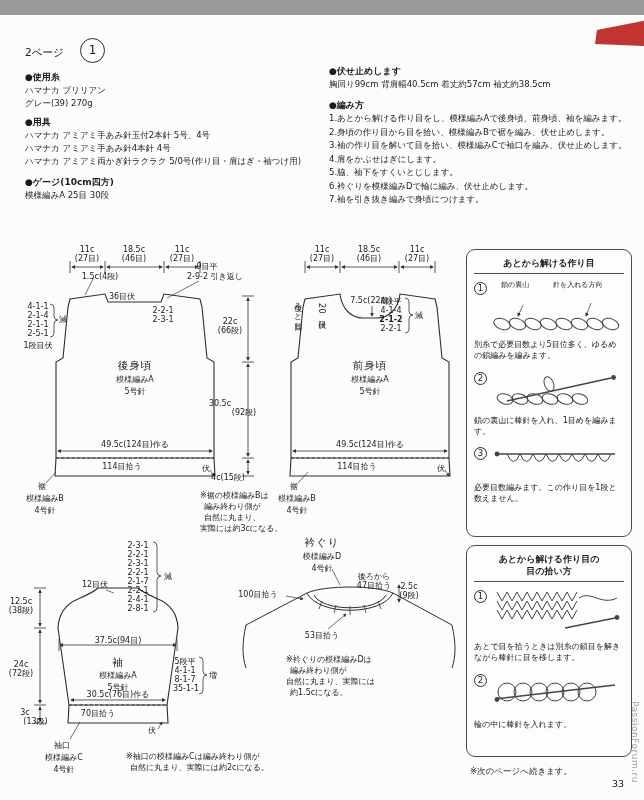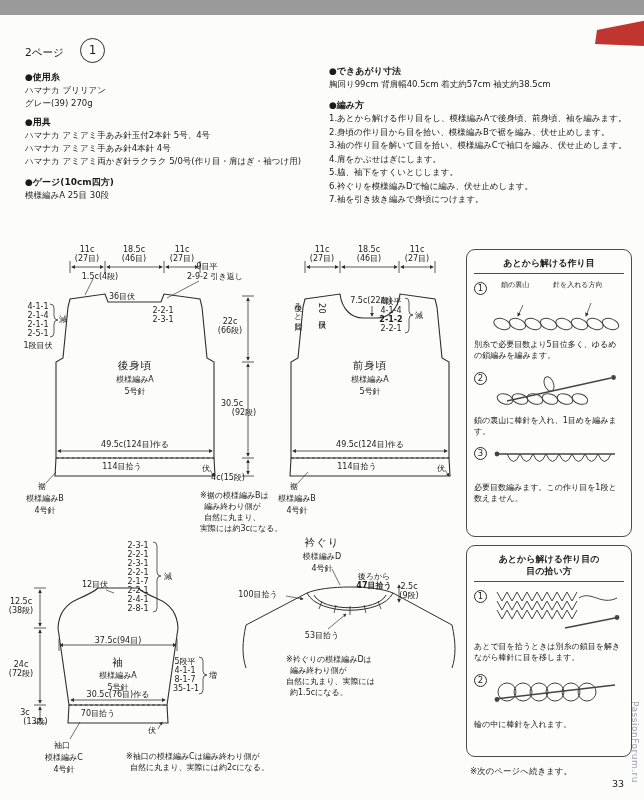--- a/index.html
+++ b/index.html
@@ -130,21 +130,21 @@
   <div>
         <div class="line">ハマナカ アミアミ手あみ針玉付2本針 5号、4号</div>
         <div class="line">ハマナカ アミアミ手あみ針4本針 4号</div>
         <div class="line">ハマナカ アミアミ両かぎ針ラクラク 5/0号(作り目・肩はぎ・袖つけ用)</div>
       </div>
   <div class="sec-title mt8">●ゲージ(10cm四方)</div>
   <div class="line">模様編みA 25目 30段</div>
 </div>
 
 <div class="hdr hdr-right">
-  <div class="sec-title">●できあがり寸法</div>
+  <div class="sec-title">●伏せ止めします</div>
   <div class="line">胸回り99cm 背肩幅40.5cm 着丈約57cm 袖丈約38.5cm</div>
   <div class="sec-title mt8">●編み方</div>
   <div class="steps">
         <div class="line">1.あとから解ける作り目をし、模様編みAで後身頃、前身頃、袖を編みます。</div>
         <div class="line">2.身頃の作り目から目を拾い、模様編みBで裾を編み、伏せ止めします。</div>
         <div class="line">3.袖の作り目を解いて目を拾い、模様編みCで袖口を編み、伏せ止めします。</div>
         <div class="line">4.肩をかぶせはぎにします。</div>
         <div class="line">5.脇、袖下をすくいとじします。</div>
         <div class="line">6.衿ぐりを模様編みDで輪に編み、伏せ止めします。</div>
         <div class="line">7.袖を引き抜き編みで身頃につけます。</div>
@@ -176,21 +176,21 @@
       <span class="lbl" style="left: 135px; top: 425px;">49.5c(124目)作る</span>
       <span class="lbl" style="left: 122px; top: 447px;">114目拾う</span>
       <span class="lbl" style="left: 206px; top: 449px;">伏</span>
       <span class="lbl" style="left: 42px; top: 467px;">裾</span>
       <span class="lbl" style="left: 45px; top: 479px;">模様編みB</span>
       <span class="lbl" style="left: 45px; top: 491px;">4号針</span>
     </div>
 <div class="overlay">
       <span class="lbl" style="left: 230px; top: 302px;">22c</span>
       <span class="lbl" style="left: 230px; top: 311px;">(66段)</span>
-      <span class="lbl" style="left: 232px; top: 384px;">30.5c</span>
+      <span class="lbl" style="left: 220px; top: 384px;">30.5c</span>
       <span class="lbl" style="left: 230px; top: 393px; padding-left: 28px;">(92段)</span>
       <span class="lbl" style="left: 228px; top: 458px;">4c(15段)</span>
       <span class="lbl l" style="left: 200px; top: 476px;">※裾の模様編みBは</span>
       <span class="lbl l" style="left: 204px; top: 487px;">編み終わり側が</span>
       <span class="lbl l" style="left: 204px; top: 498px;">自然に丸まり、</span>
       <span class="lbl l" style="left: 200px; top: 509px;">実際には約3cになる。</span>
     </div>
 <div class="overlay">
       <span class="lbl" style="left: 322px; top: 230px;">11c</span>
       <span class="lbl" style="left: 322px; top: 239px;">(27目)</span>
@@ -249,21 +249,21 @@
       <span class="lbl" style="left: 64px; top: 738px;">模様編みC</span>
       <span class="lbl" style="left: 64px; top: 750px;">4号針</span>
       <span class="lbl l" style="left: 126px; top: 737px;">※袖口の模様編みCは編み終わり側が</span>
       <span class="lbl l" style="left: 130px; top: 748px;">自然に丸まり、実際には約2cになる。</span>
     </div>
 <div class="overlay">
       <span class="lbl m" style="left: 322px; top: 521px;">衿ぐり</span>
       <span class="lbl" style="left: 322px; top: 537px;">模様編みD</span>
       <span class="lbl" style="left: 322px; top: 549px;">4号針</span>
       <span class="lbl" style="left: 374px; top: 557px;">後ろから</span>
-      <span class="lbl" style="left: 374px; top: 566px; font-weight: bold;">47目拾う</span>
+      <span class="lbl" style="left: 374px; top: 566px;">47目拾う</span>
       <span class="lbl" style="left: 258px; top: 575px;">100目拾う</span>
       <span class="lbl" style="left: 409px; top: 567px;">2.5c</span>
       <span class="lbl" style="left: 409px; top: 576px;">(9段)</span>
       <span class="lbl" style="left: 322px; top: 616px;">53目拾う</span>
       <span class="lbl l" style="left: 286px; top: 640px;">※衿ぐりの模様編みDは</span>
       <span class="lbl l" style="left: 290px; top: 651px;">編み終わり側が</span>
       <span class="lbl l" style="left: 286px; top: 662px;">自然に丸まり、実際には</span>
       <span class="lbl l" style="left: 290px; top: 673px;">約1.5cになる。</span>
     </div>
 

